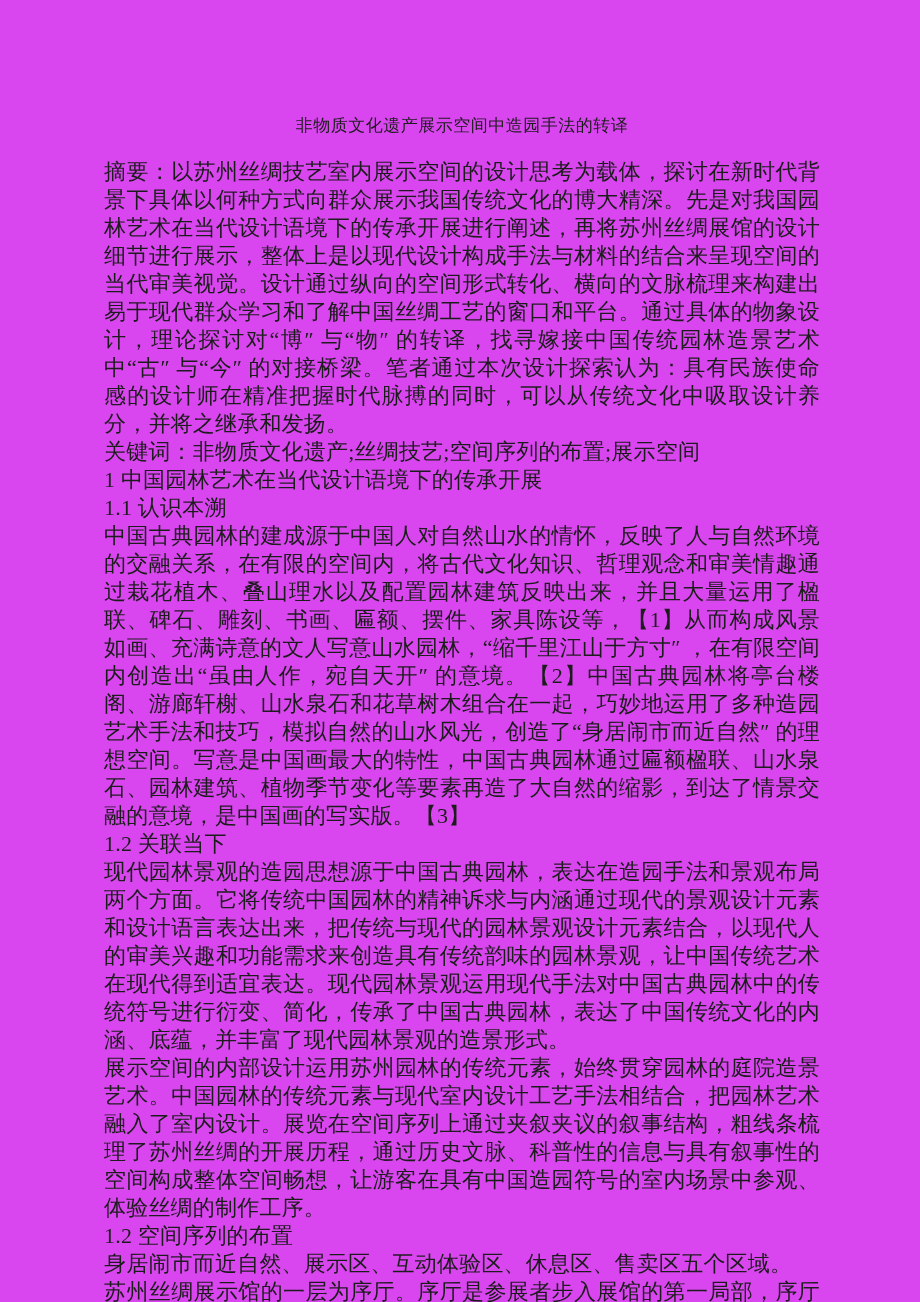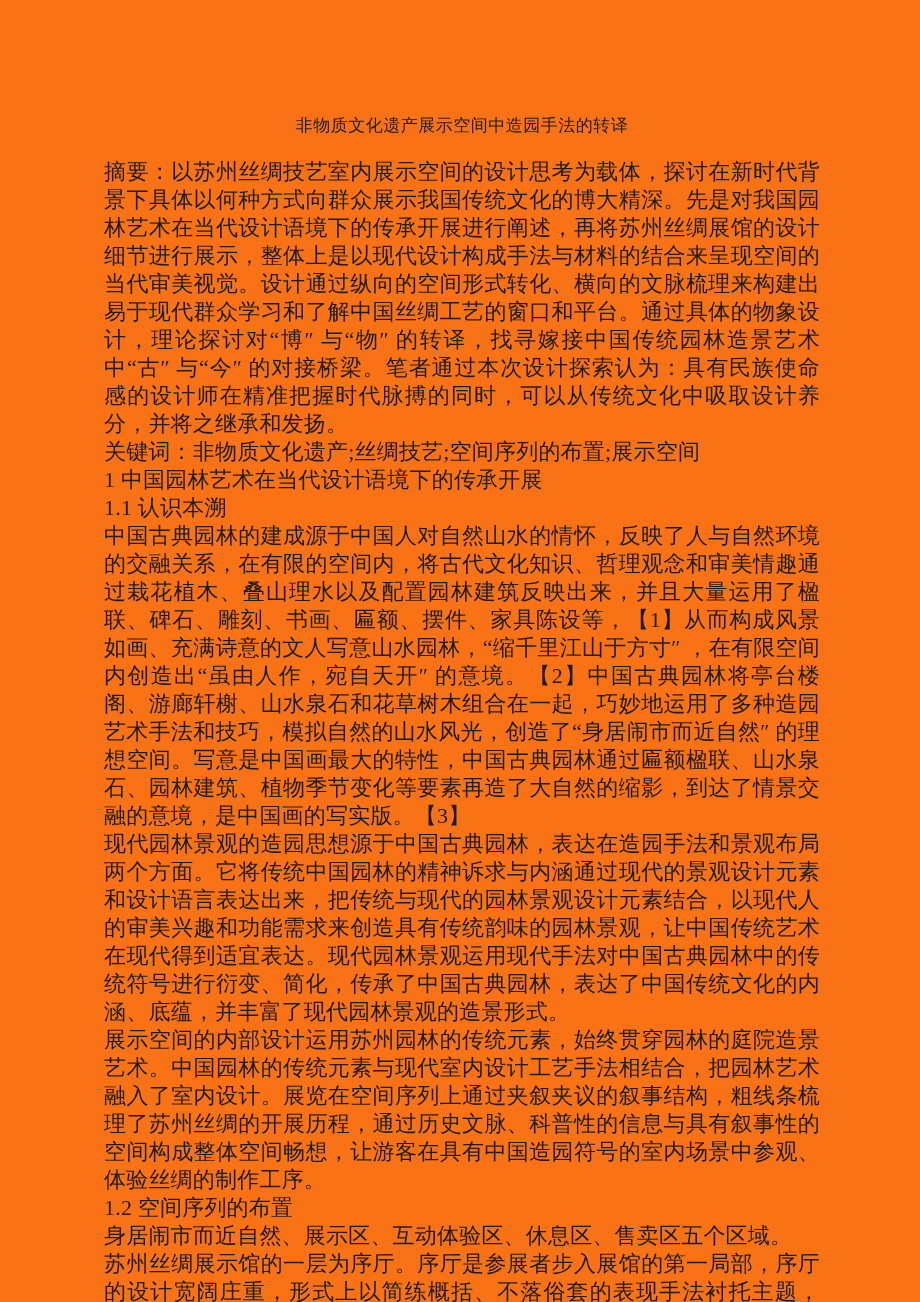--- a/index.html
+++ b/index.html
@@ -4,21 +4,21 @@
 <style>
   html, body {
     margin: 0;
     padding: 0;
     background: #ffffff;
   }
   .page {
     position: relative;
     width: 920px;
     height: 1302px;
-    background: #f97316;
+    background: #d946ef;
     overflow: hidden;
   }
   .content {
     position: absolute;
     left: 104px;
     top: 112px;
     width: 716px;
     color: #1c1c1c;
     font-family: "Liberation Serif", "DejaVu Serif", serif;
   }
@@ -42,19 +42,20 @@
 <body>
 
 <div class="page">
   <div class="content" id="document-content">
       <p class="para title">非物质文化遗产展示空间中造园手法的转译</p>
       <p class="para abstract">摘要：以苏州丝绸技艺室内展示空间的设计思考为载体，探讨在新时代背景下具体以何种方式向群众展示我国传统文化的博大精深。先是对我国园林艺术在当代设计语境下的传承开展进行阐述，再将苏州丝绸展馆的设计细节进行展示，整体上是以现代设计构成手法与材料的结合来呈现空间的当代审美视觉。设计通过纵向的空间形式转化、横向的文脉梳理来构建出易于现代群众学习和了解中国丝绸工艺的窗口和平台。通过具体的物象设计，理论探讨对“博″ 与“物″ 的转译，找寻嫁接中国传统园林造景艺术中“古″ 与“今″ 的对接桥梁。笔者通过本次设计探索认为：具有民族使命感的设计师在精准把握时代脉搏的同时，可以从传统文化中吸取设计养分，并将之继承和发扬。</p>
       <p class="para keywords">关键词：非物质文化遗产;丝绸技艺;空间序列的布置;展示空间</p>
       <p class="para heading">1 中国园林艺术在当代设计语境下的传承开展</p>
       <p class="para heading">1.1 认识本溯</p>
       <p class="para body">中国古典园林的建成源于中国人对自然山水的情怀，反映了人与自然环境的交融关系，在有限的空间内，将古代文化知识、哲理观念和审美情趣通过栽花植木、叠山理水以及配置园林建筑反映出来，并且大量运用了楹联、碑石、雕刻、书画、匾额、摆件、家具陈设等，【1】从而构成风景如画、充满诗意的文人写意山水园林，“缩千里江山于方寸″ ，在有限空间内创造出“虽由人作，宛自天开″ 的意境。【2】中国古典园林将亭台楼阁、游廊轩榭、山水泉石和花草树木组合在一起，巧妙地运用了多种造园艺术手法和技巧，模拟自然的山水风光，创造了“身居闹市而近自然″ 的理想空间。写意是中国画最大的特性，中国古典园林通过匾额楹联、山水泉石、园林建筑、植物季节变化等要素再造了大自然的缩影，到达了情景交融的意境，是中国画的写实版。【3】</p>
+      <p class="para heading">1.2 关联当下</p>
       <p class="para body">现代园林景观的造园思想源于中国古典园林，表达在造园手法和景观布局两个方面。它将传统中国园林的精神诉求与内涵通过现代的景观设计元素和设计语言表达出来，把传统与现代的园林景观设计元素结合，以现代人的审美兴趣和功能需求来创造具有传统韵味的园林景观，让中国传统艺术在现代得到适宜表达。现代园林景观运用现代手法对中国古典园林中的传统符号进行衍变、简化，传承了中国古典园林，表达了中国传统文化的内涵、底蕴，并丰富了现代园林景观的造景形式。</p>
       <p class="para body">展示空间的内部设计运用苏州园林的传统元素，始终贯穿园林的庭院造景艺术。中国园林的传统元素与现代室内设计工艺手法相结合，把园林艺术融入了室内设计。展览在空间序列上通过夹叙夹议的叙事结构，粗线条梳理了苏州丝绸的开展历程，通过历史文脉、科普性的信息与具有叙事性的空间构成整体空间畅想，让游客在具有中国造园符号的室内场景中参观、体验丝绸的制作工序。</p>
       <p class="para heading">1.2 空间序列的布置</p>
       <p class="para body">身居闹市而近自然、展示区、互动体验区、休息区、售卖区五个区域。</p>
       <p class="para body">苏州丝绸展示馆的一层为序厅。序厅是参展者步入展馆的第一局部，序厅的设计宽阔庄重，形式上以简练概括、不落俗套的表现手法衬托主题，【9】创造意境，通过视觉暗示感染观</p>
     </div>
 </div>
 
 </body></html>

